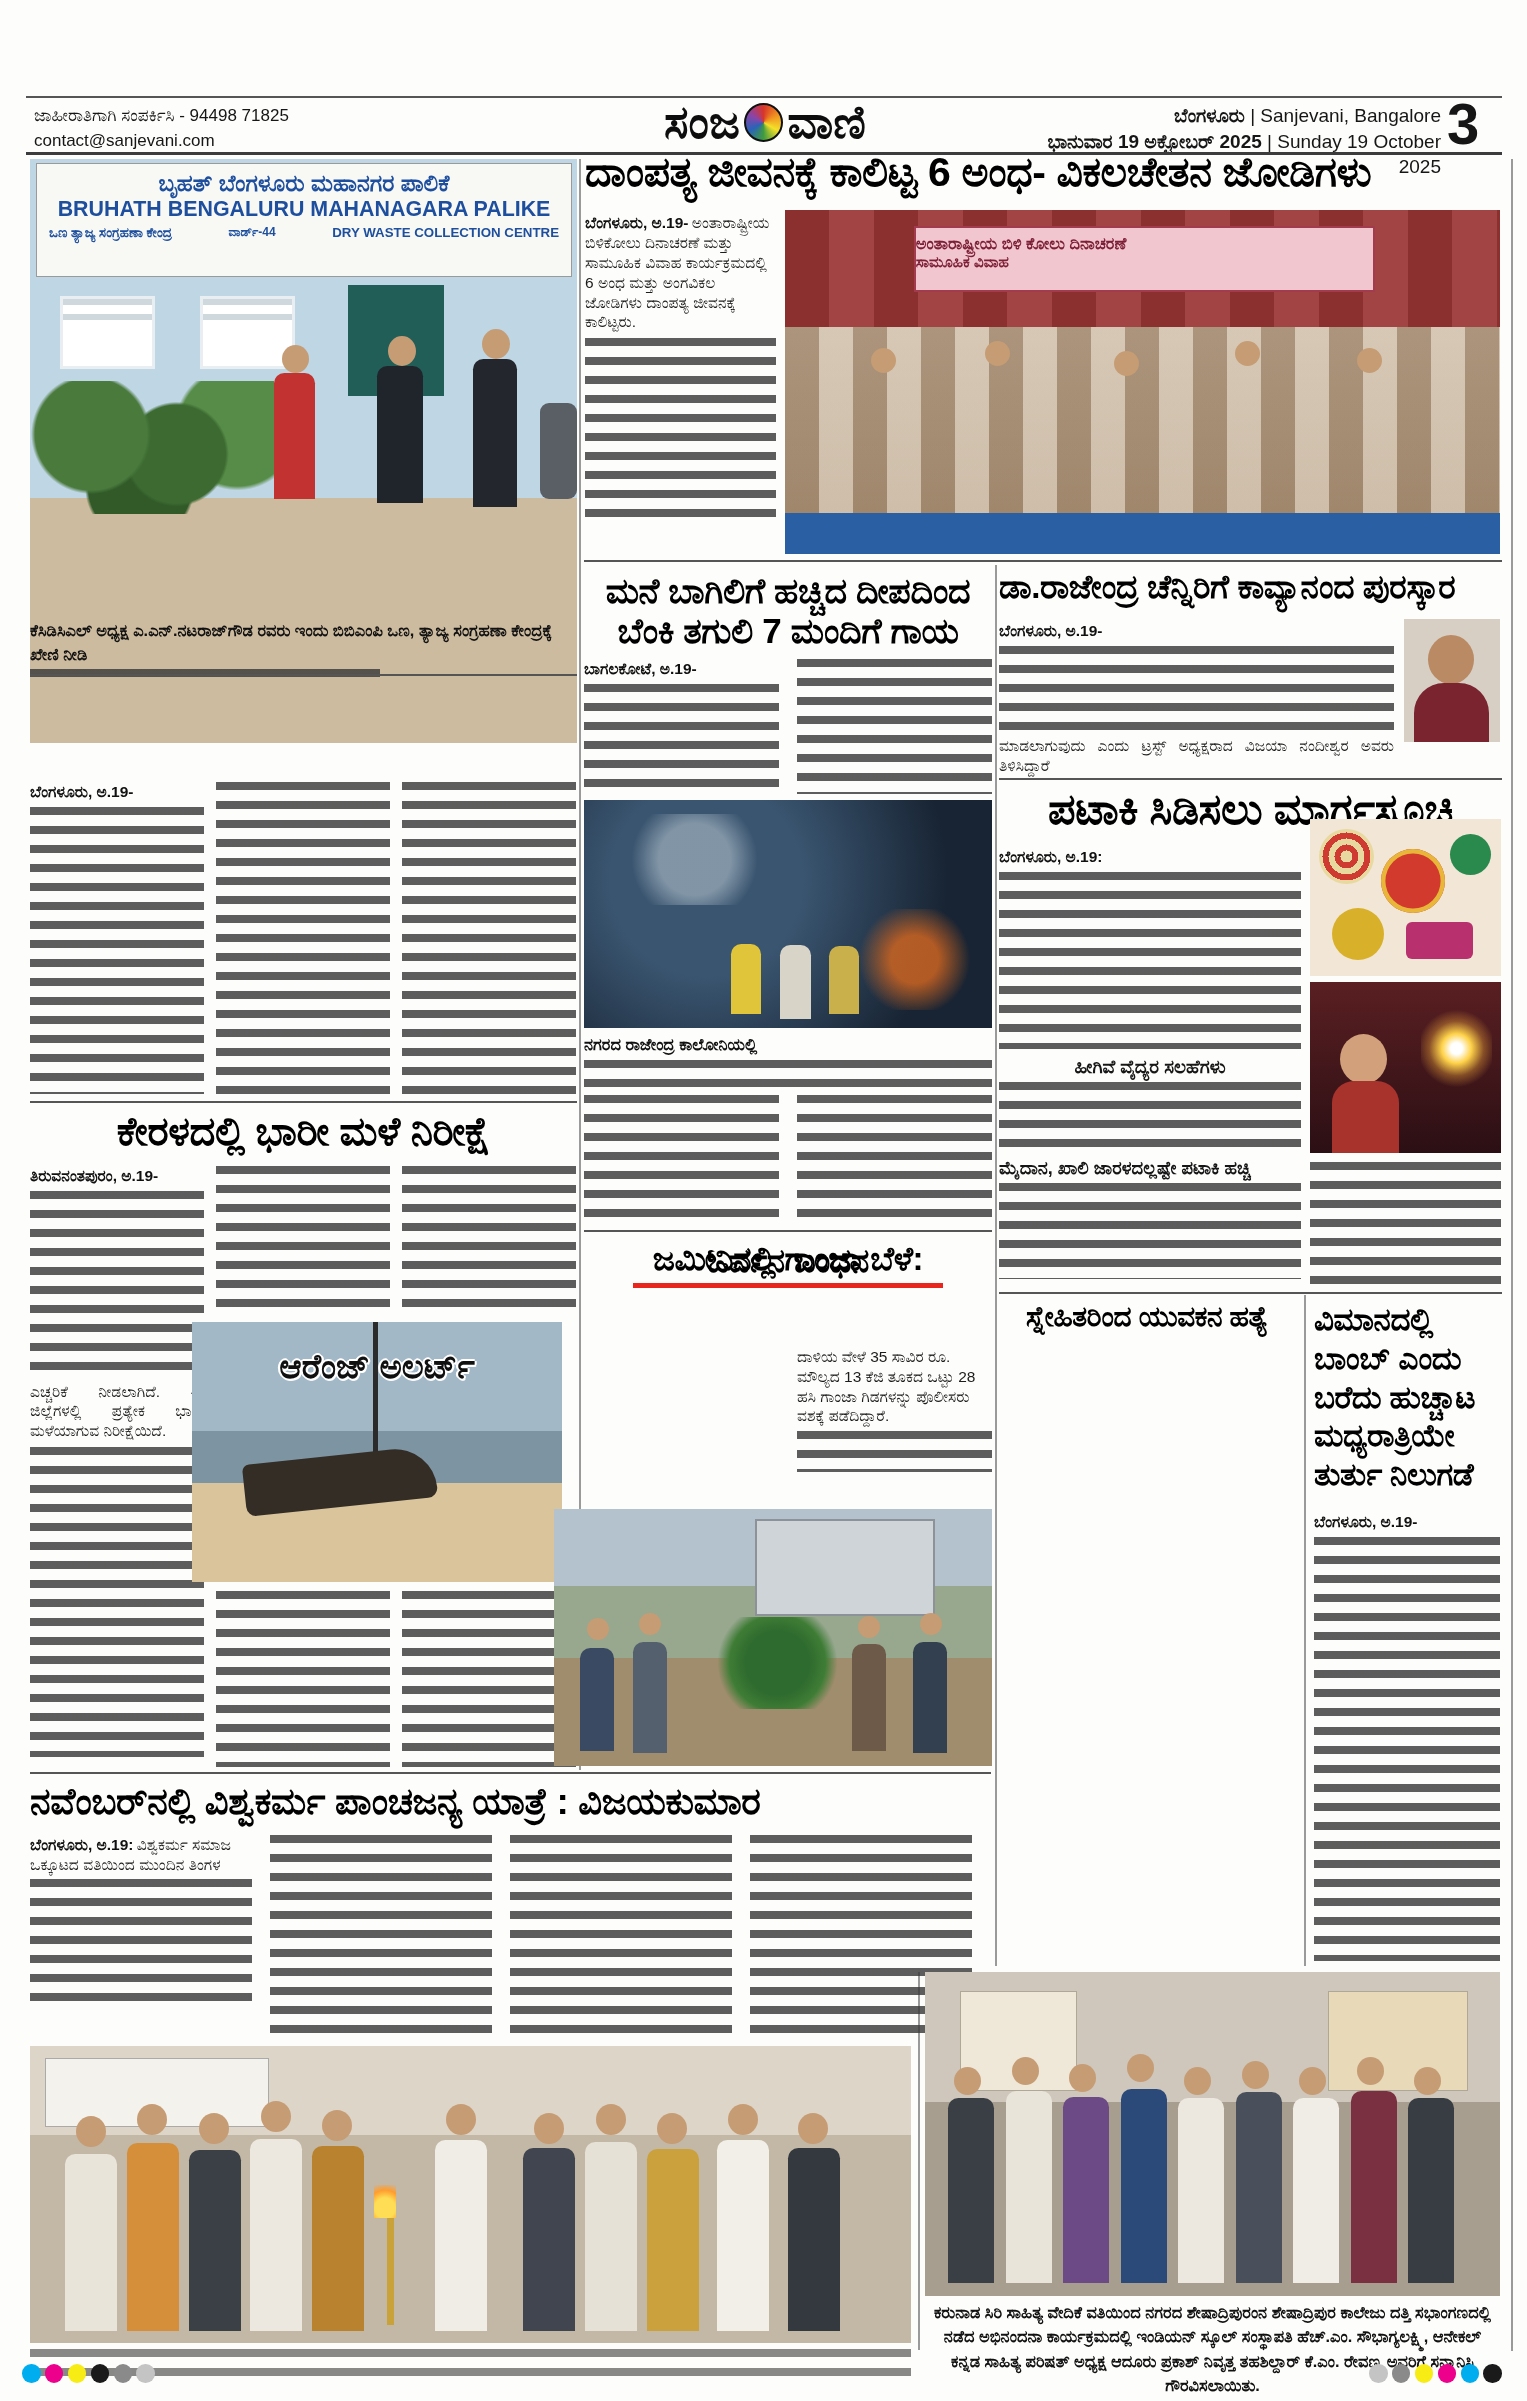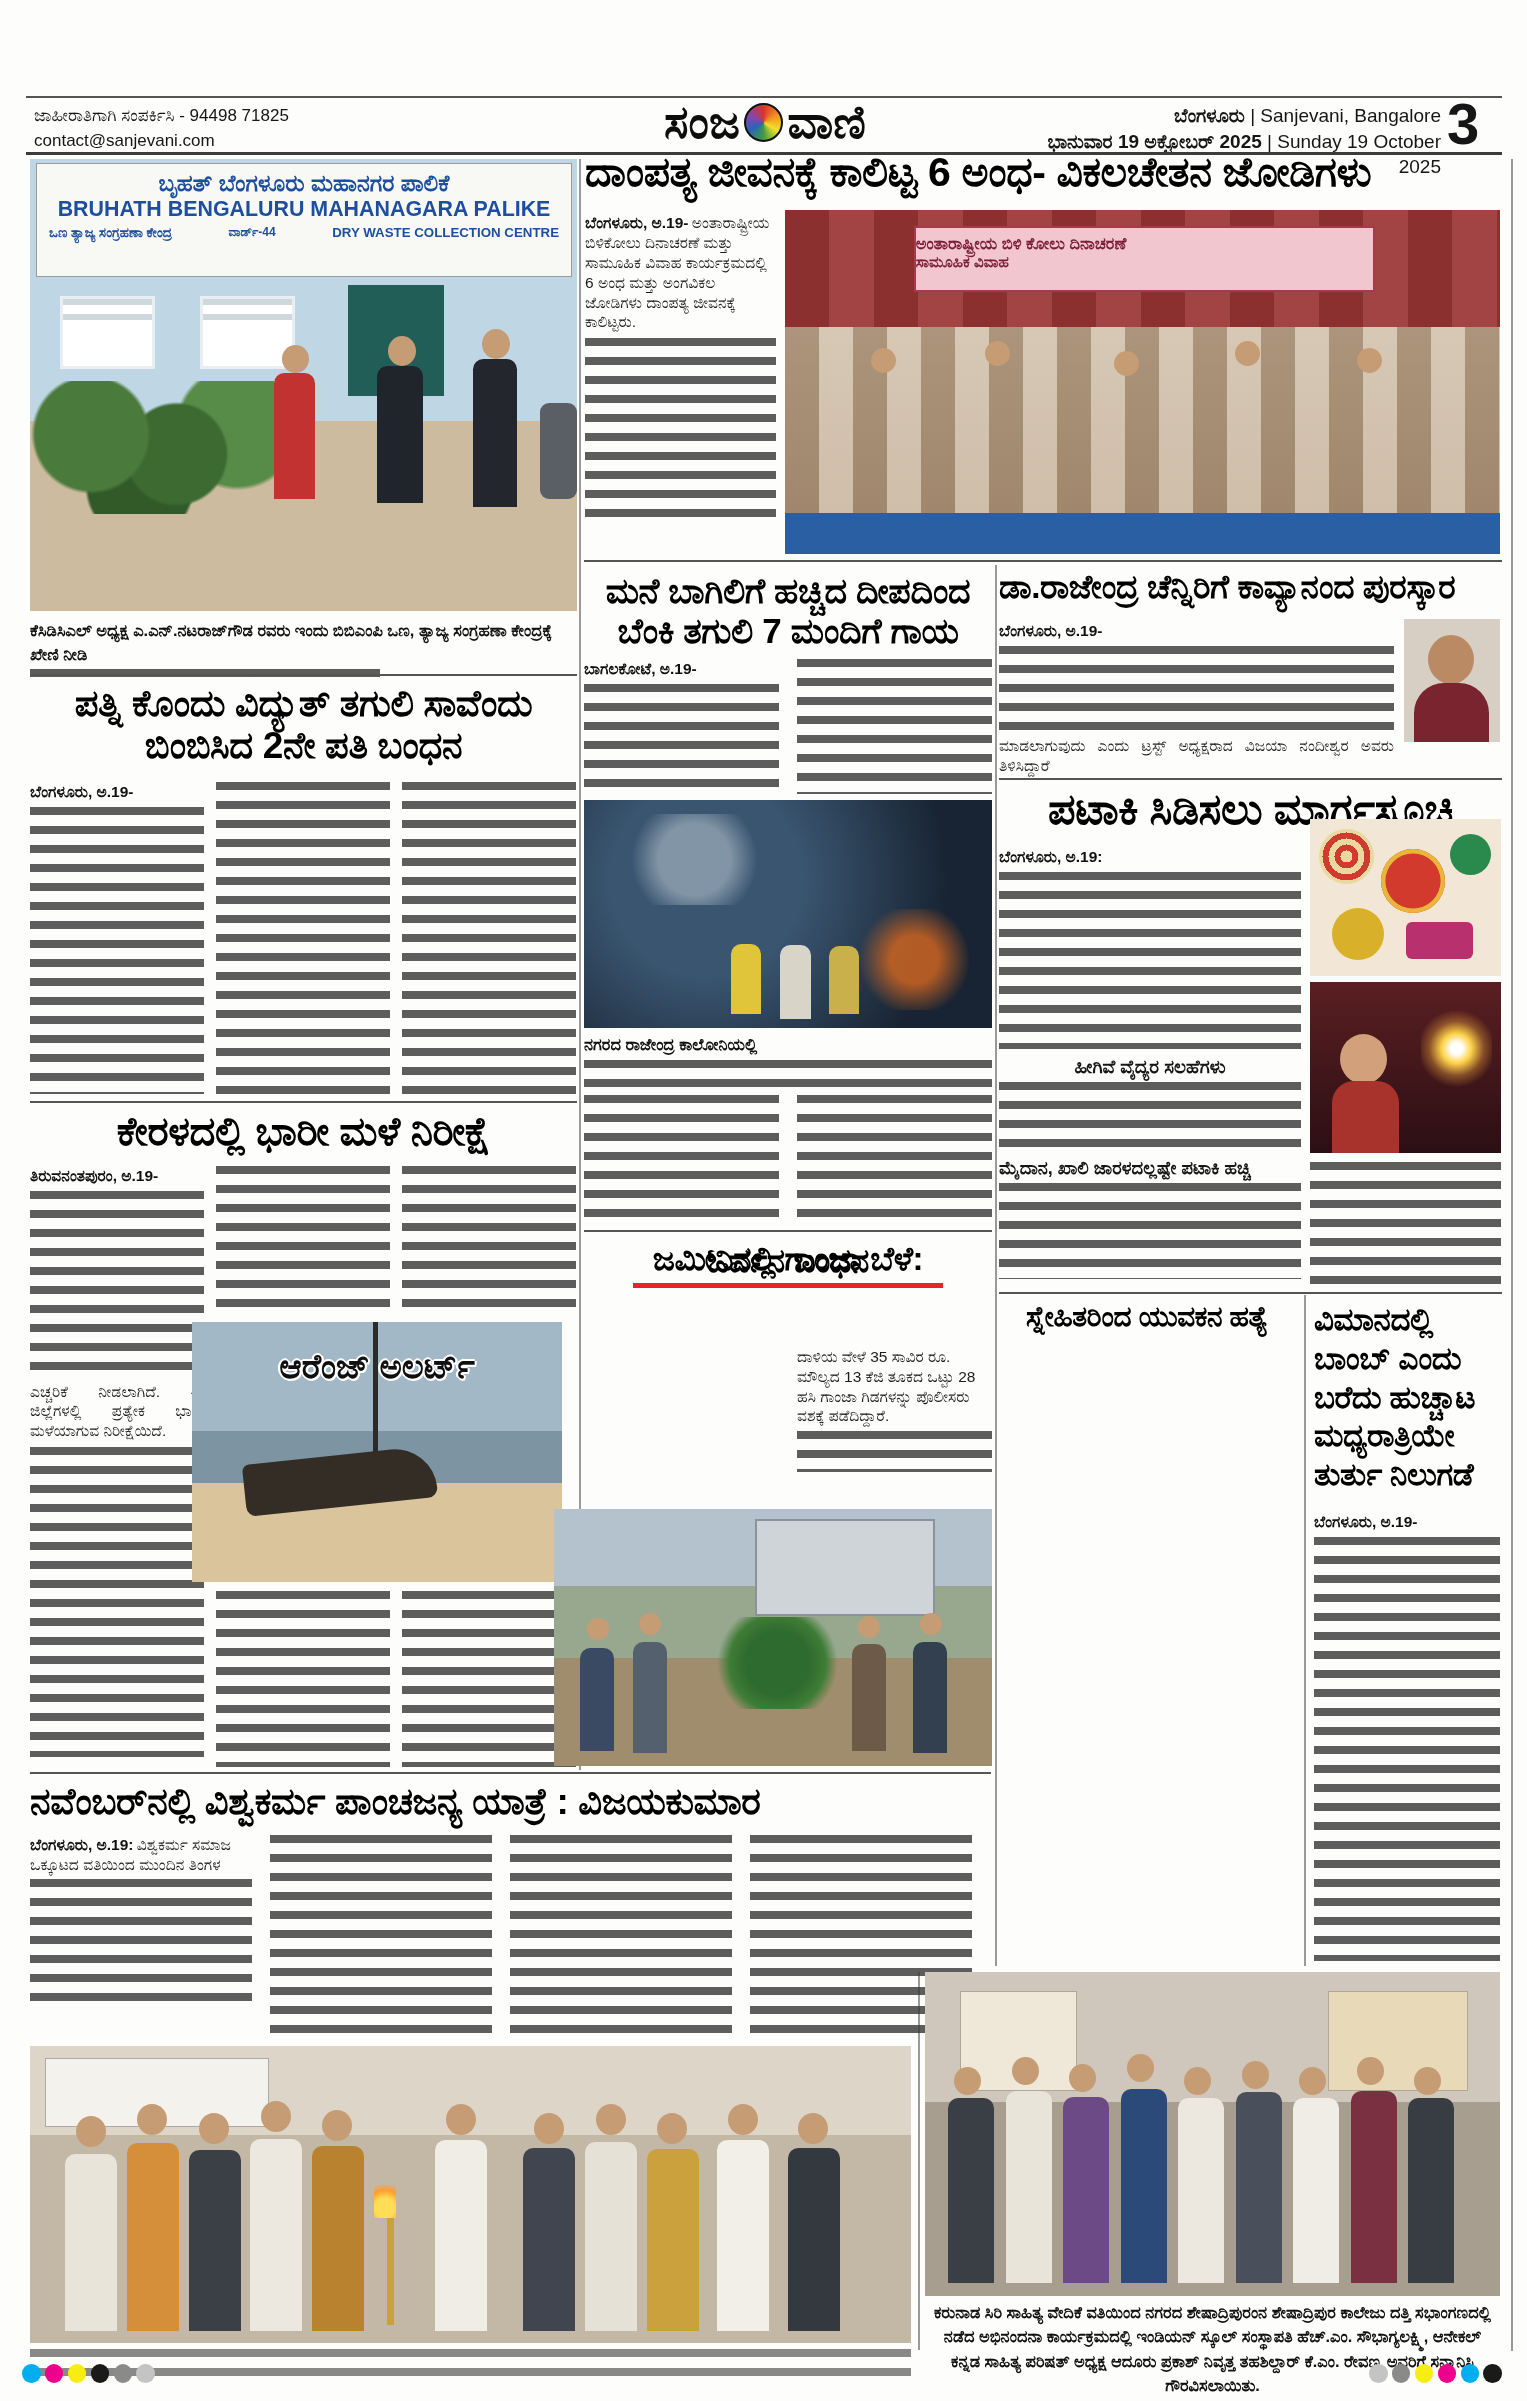--- a/index.html
+++ b/index.html
@@ -59,21 +59,21 @@
   <div class="abs" style="left:1447px;top:90px;font-size:58px;font-weight:800;">3</div>
 
   <div class="abs rule" style="left:26px;top:152px;width:1476px;height:3px;background:#3c3c3c;"></div>
   <div class="abs vrule" style="left:1511px;top:159px;height:2192px;"></div>
 
   <div class="abs vrule" style="left:579px;top:159px;height:1611px;"></div>
   <div class="abs vrule" style="left:995px;top:565px;height:1401px;"></div>
   <div class="abs vrule" style="left:1304px;top:1295px;height:671px;"></div>
   <div class="abs vrule" style="left:918px;top:1972px;height:378px;"></div>
 
-  <div class="abs photo" style="left:30px;top:159px;width:547px;height:452px;background:linear-gradient(#bfd6e4 0 58%,#cdbb9f 58% 100%);">
+  <div class="abs photo" style="left:30px;top:159px;width:547px;height:584px;background:linear-gradient(#bfd6e4 0 58%,#cdbb9f 58% 100%);">
     <div class="abs" style="left:6px;top:4.4px;width:534px;height:112px;background:#f8f8f5;border:1.5px solid #9a9a9a;">
       <div class="sign-blue" style="font-size:23px;margin-top:6px;">ಬೃಹತ್ ಬೆಂಗಳೂರು ಮಹಾನಗರ ಪಾಲಿಕೆ</div>
       <div class="sign-blue" style="font-size:21.4px;">BRUHATH BENGALURU MAHANAGARA PALIKE</div>
       <div style="display:flex;justify-content:space-between;padding:3px 12px 0 12px;">
         <span class="sign-blue" style="font-size:13.3px;">ಒಣ ತ್ಯಾಜ್ಯ ಸಂಗ್ರಹಣಾ ಕೇಂದ್ರ</span>
         <span class="sign-blue" style="font-size:12px;">ವಾರ್ಡ್-44</span>
         <span class="sign-blue" style="font-size:13.3px;">DRY WASTE COLLECTION CENTRE</span>
       </div>
     </div>
     <div class="abs" style="left:30px;top:137px;width:89px;height:67px;background:#fff;border:3px solid #e8eef2;box-shadow:inset 0 6px #cfd8dd,inset 0 15px #fff,inset 0 21px #cfd8dd;"></div>
@@ -87,21 +87,20 @@
     <div class="fig" style="left:443px;top:200px;width:44px;height:148px;background:#23262c;"></div>
     <div class="head" style="left:452px;top:170px;width:28px;height:30px;"></div>
     <div class="abs" style="left:510px;top:244px;width:37px;height:96px;background:#5a5f66;border-radius:9px;"></div>
   </div>
   <div class="abs" style="left:30px;top:619px;width:547px;">
     <div class="caption">ಕೆಸಿಡಿಸಿಎಲ್ ಅಧ್ಯಕ್ಷ ಎ.ಎನ್.ನಟರಾಜ್‌ಗೌಡ ರವರು ಇಂದು ಬಿಬಿಎಂಪಿ ಒಣ, ತ್ಯಾಜ್ಯ ಸಂಗ್ರಹಣಾ ಕೇಂದ್ರಕ್ಕೆ ಖೇಣಿ ನೀಡಿ</div>
     <div class="fill" style="width:64%;height:16.3px;margin-top:3px;"></div>
   </div>
 
   <div class="abs rule" style="left:30px;top:674px;width:547px;height:2.2px;"></div>
-  <div class="abs headline" style="left:30px;top:683px;width:547px;font-size:37px;">ಪತ್ನಿ ಕೊಂದು ವಿದ್ಯುತ್ ತಗುಲಿ ಸಾವೆಂದು ಬಿಂಬಿಸಿದ 2ನೇ ಪತಿ ಬಂಧನ</div>
   <div class="abs" style="left:30px;top:782px;width:174px;height:313px;">
     <span class="dateline">ಬೆಂಗಳೂರು, ಅ.19-</span>
     <div class="fill" style="height:287px;margin-top:4.4px;"></div>
   </div>
   <div class="abs fill" style="left:216px;top:782px;width:174px;height:313px;"></div>
   <div class="abs fill" style="left:402px;top:782px;width:174px;height:313px;"></div>
 
   <div class="abs rule" style="left:30px;top:1101px;width:547px;height:2.2px;"></div>
   <div class="abs headline" style="left:30px;top:1109px;width:547px;font-size:40px;">ಕೇರಳದಲ್ಲಿ ಭಾರೀ ಮಳೆ ನಿರೀಕ್ಷೆ</div>
   <div class="abs" style="left:30px;top:1166px;width:174px;height:600px;">

